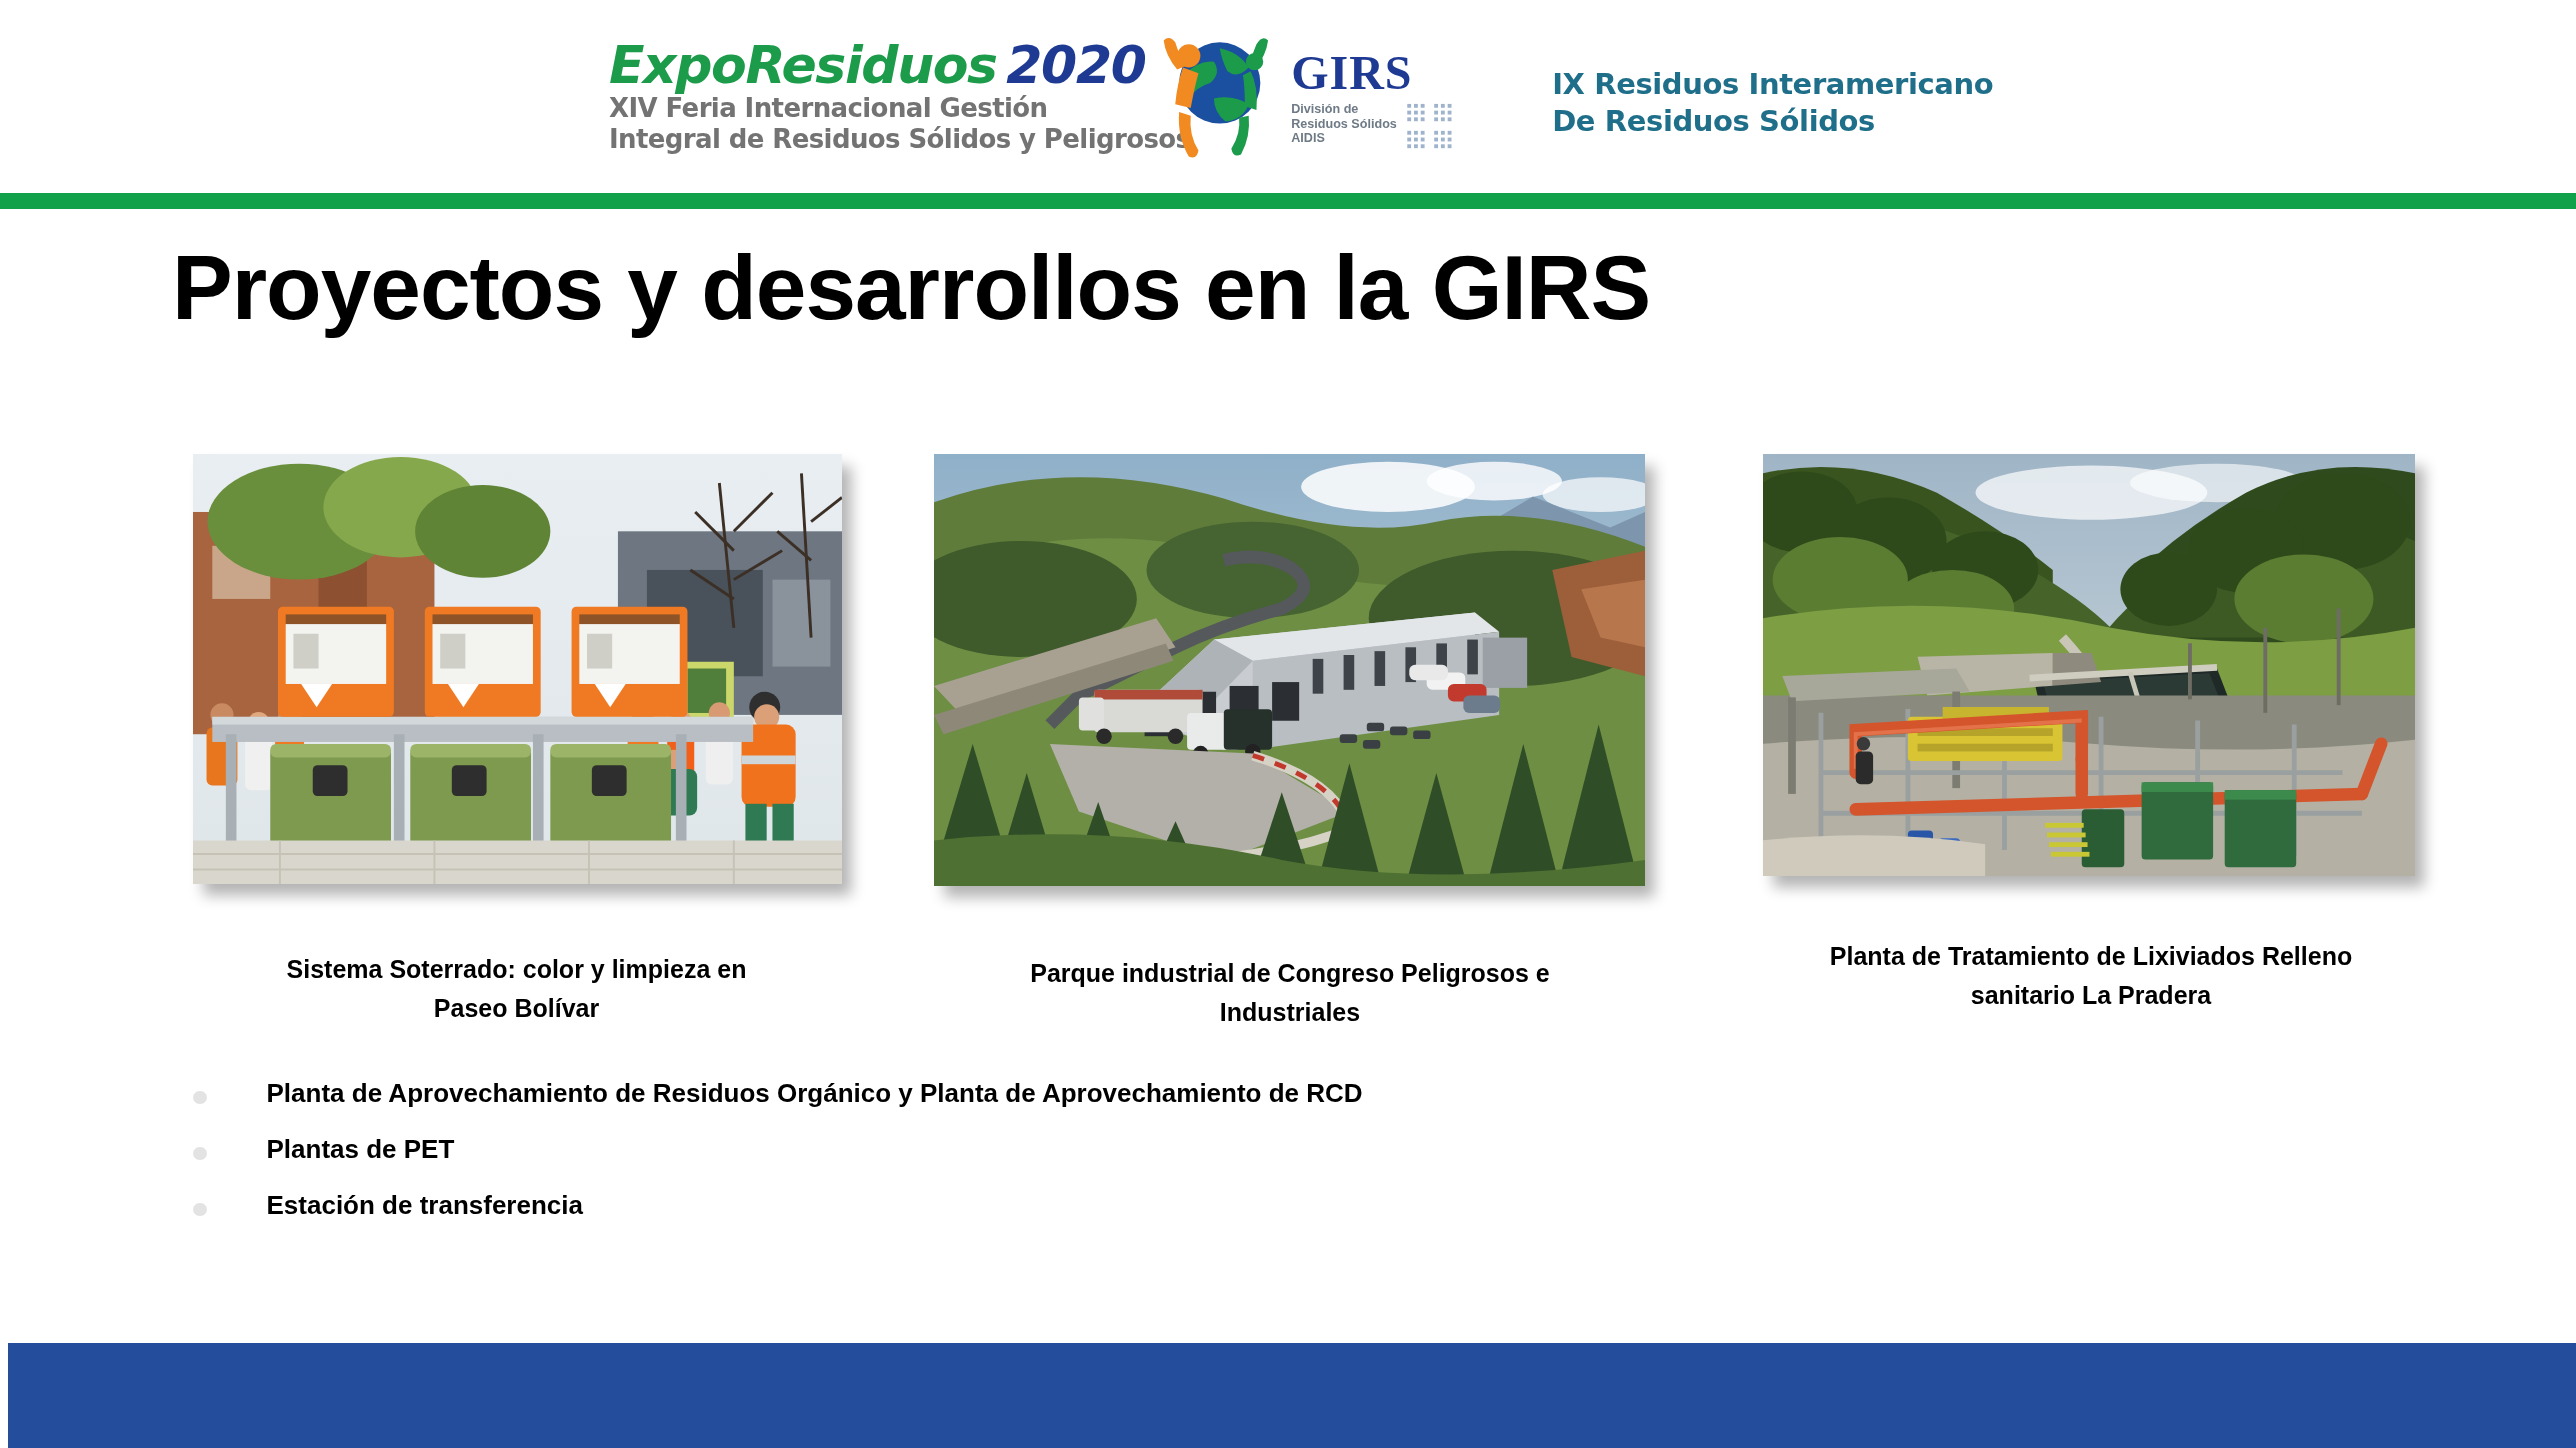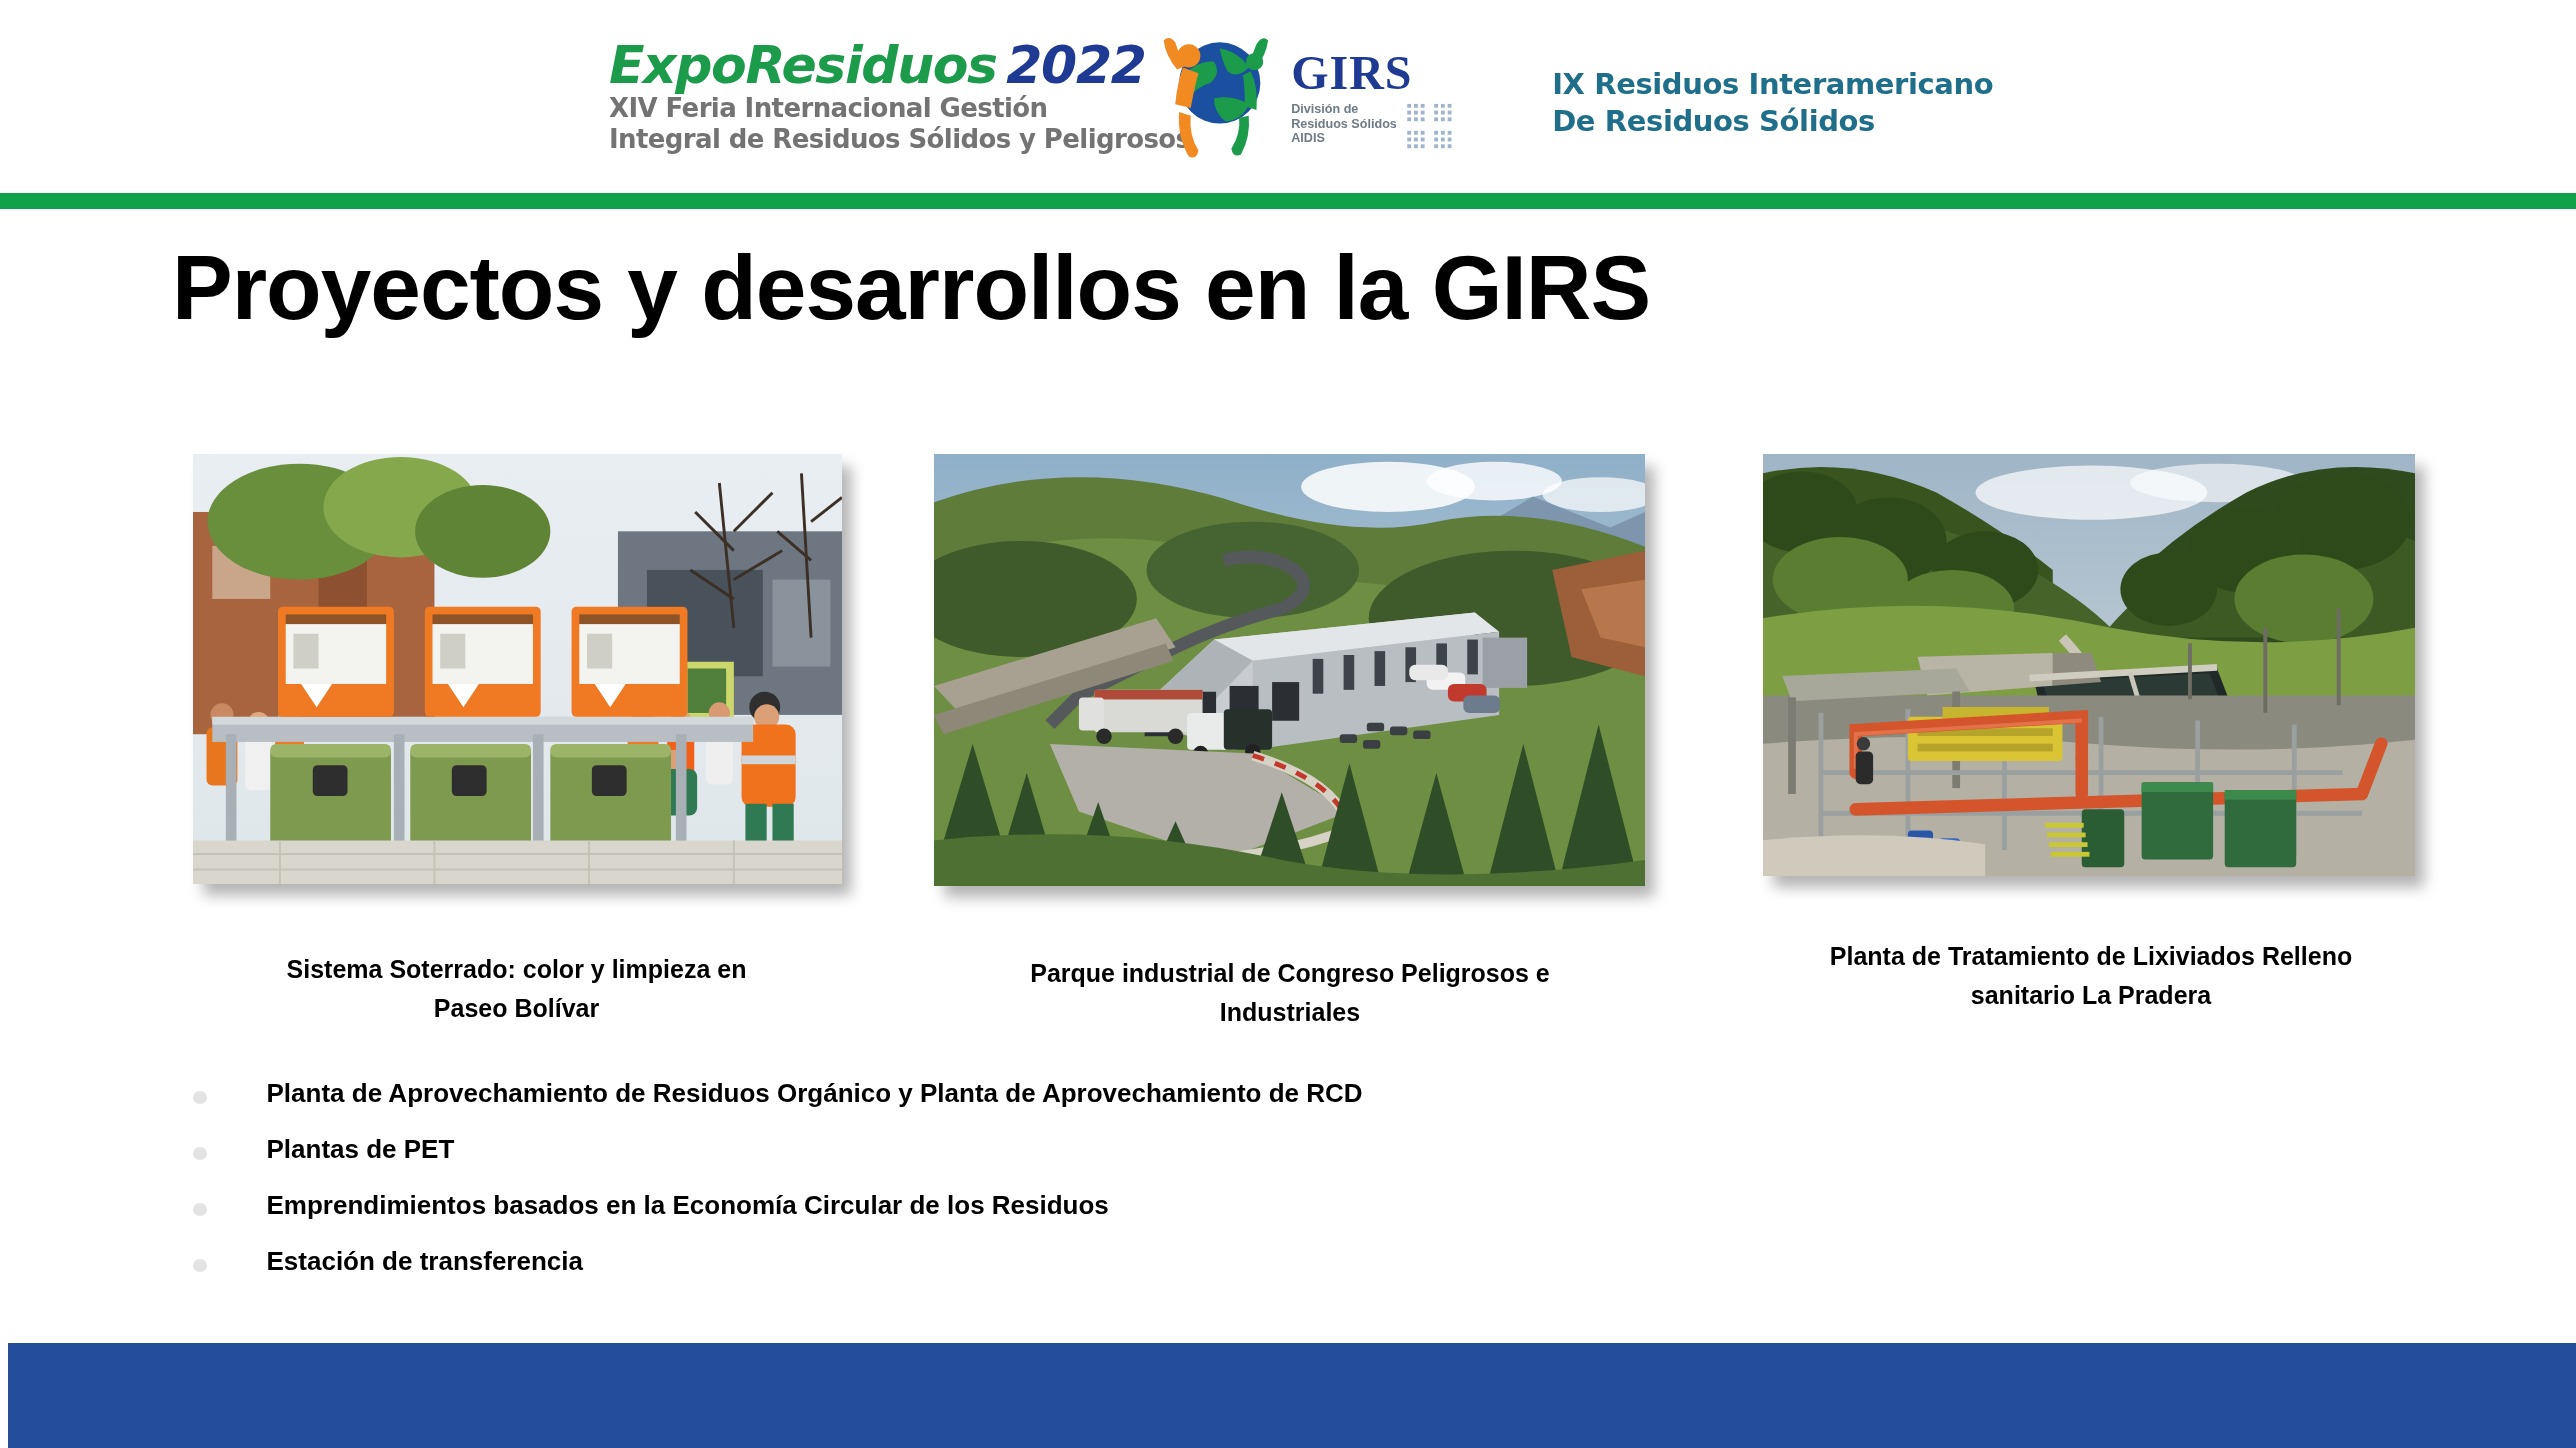--- a/index.html
+++ b/index.html
@@ -133,21 +133,21 @@
 </head>
 <body>
 
 <div class="slide">
 
   <div class="header-band">
     <div class="logo-row">
 
       <div class="expo-block">
         <div class="expo-line1">
-          <span class="expo-word">ExpoResiduos</span><span class="expo-year">2022</span>
+          <span class="expo-word">ExpoResiduos</span><span class="expo-year">2020</span>
         </div>
         <div class="expo-sub">XIV Feria Internacional Gestión</div>
         <div class="expo-sub">Integral de Residuos Sólidos y Peligrosos</div>
       </div>
 
       <div class="globe-mark">
         <svg viewBox="0 0 120 150" xmlns="http://www.w3.org/2000/svg">
           <circle cx="68" cy="62" r="42" fill="#1B4FA0"></circle>
           <path d="M30 55 Q45 38 62 40 Q70 52 58 62 Q44 66 36 78 Q28 70 30 55 Z" fill="#1C9C4B"></path>
           <path d="M68 26 Q88 30 98 46 Q86 58 76 50 Q70 38 68 26 Z" fill="#1C9C4B"></path>
@@ -590,24 +590,20 @@
     <div class="bullet-row">
       <span class="bullet-dot"></span>
       <span class="bullet-text">Planta de Aprovechamiento de Residuos Orgánico y Planta de Aprovechamiento de RCD</span>
     </div>
     <div class="bullet-row">
       <span class="bullet-dot"></span>
       <span class="bullet-text">Plantas de PET</span>
     </div>
     <div class="bullet-row">
       <span class="bullet-dot"></span>
-      <span class="bullet-text">Emprendimientos basados en la Economía Circular de los Residuos</span>
-    </div>
-    <div class="bullet-row">
-      <span class="bullet-dot"></span>
       <span class="bullet-text">Estación de transferencia</span>
     </div>
   </div>
 
   <div class="footer-bar"></div>
 
 </div>
 
 
 </body></html>

